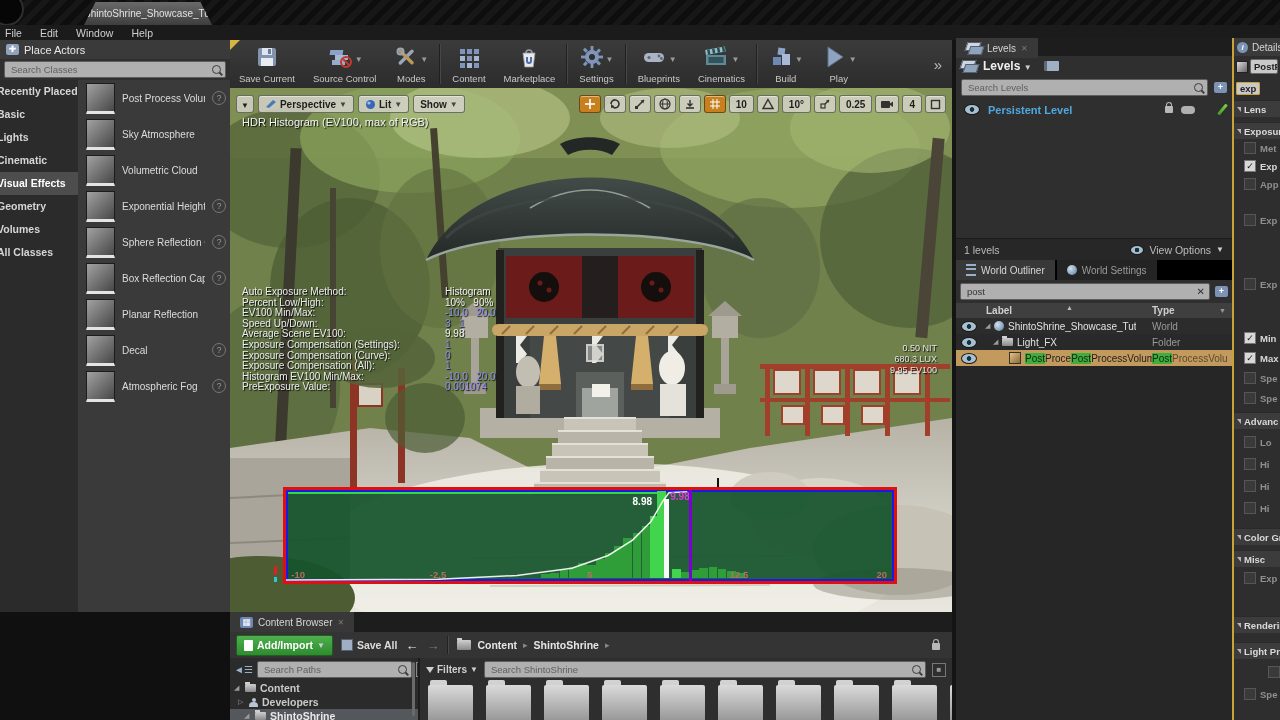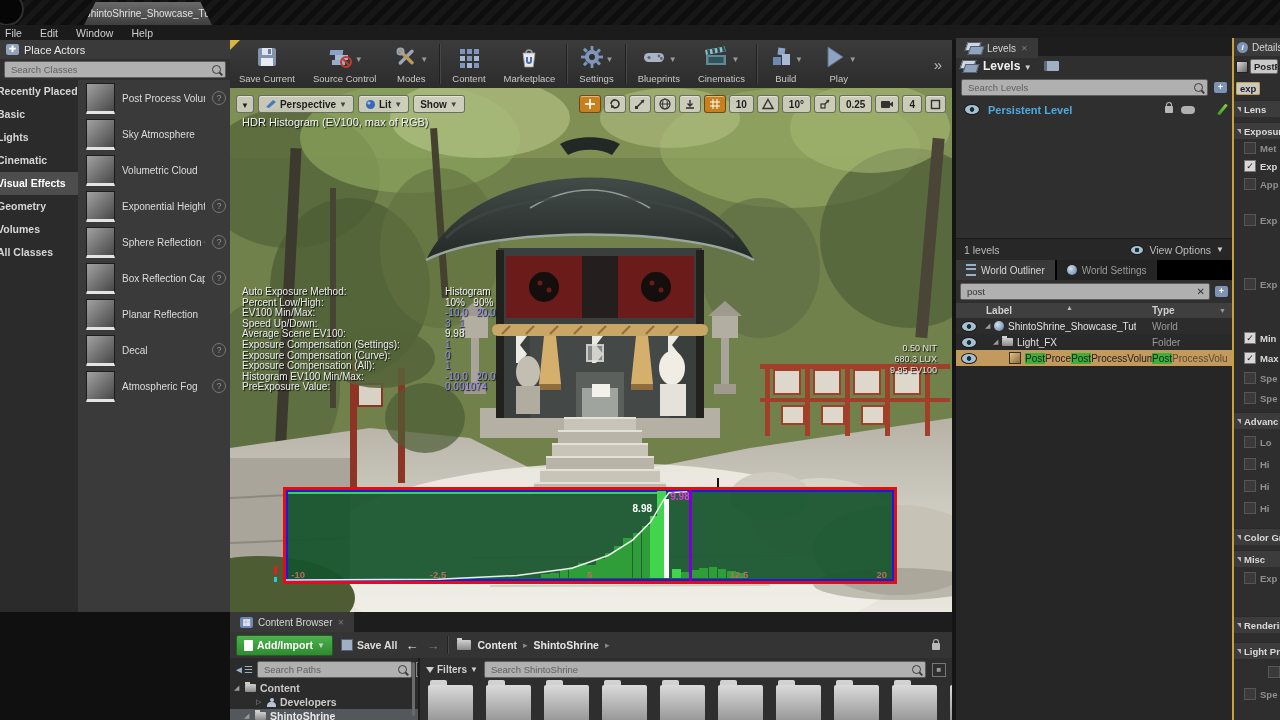--- a/index.html
+++ b/index.html
@@ -79,21 +79,21 @@
   
   #hist{left:53px;top:399px;width:614px;height:97px;background:rgba(22,84,44,.93);
     border:3px solid #e01010;box-sizing:border-box;}
   #hist-blue{position:absolute;inset:0;border:2px solid #1a1ae6;}
   #hist-topline{position:absolute;left:2px;top:2px;height:2px;width:61%;background:#38d44c;}
   .hist-bar{position:absolute;bottom:3px;width:1.45%;background:#2f9e38;}
   .hist-bar.bright{background:#43d44e;}
   #hist-curve{position:absolute;inset:0;}
   #hist-white-bar{position:absolute;left:62.2%;top:9px;bottom:3px;width:5px;background:#fafafa;}
   #hist-purple{position:absolute;left:66.3%;top:0;bottom:0;width:3px;background:#7a00d4;}
-  #hist-label-white{position:absolute;left:57%;top:13px;font-size:10px;font-weight:bold;color:#fff;}
+  #hist-label-white{position:absolute;left:57%;top:6px;font-size:10px;font-weight:bold;color:#fff;}
   #hist-label-magenta{position:absolute;left:63.2%;top:1px;font-size:10px;font-weight:bold;color:#e23ae2;}
   .hist-xlab{position:absolute;bottom:1px;transform:translateX(-50%);font-size:9.5px;font-weight:bold;color:#b5705f;}
   #hist-tick{left:487px;top:390px;width:2px;height:9px;background:#101010;}
   #hist-mark-red{left:44px;top:478px;width:3px;height:9px;background:#e02020;}
   #hist-mark-cyan{left:44px;top:489px;width:3px;height:5px;background:#28c8d8;}
 
   
   #content-browser{left:230px;top:612px;width:722px;height:108px;background:#2b2b2b;overflow:hidden;}
   #cb-tabstrip{left:0;top:0;width:100%;height:20px;background:#1d1d1d;display:flex;}
   .panel-tab{background:#383838;color:#d6d6d6;font-size:10px;display:flex;align-items:center;gap:5px;
@@ -778,21 +778,21 @@
           <span class="mag"></span>
         </span>
         <span style="width:11px;height:13px;border:1px solid #888;color:#aaa;font-size:8px;line-height:13px;text-align:center;">☰</span>
       </div>
       <div id="cb-tree">
           <div class="tree-row" style="padding-left: 4px;">
             <span class="tw">◢</span>
             <span class="mini-folder"></span>
             <span>Content</span>
           </div>
-          <div class="tree-row" style="padding-left: 26px;">
+          <div class="tree-row" style="padding-left: 8px;">
             <span class="tw">▷</span>
             <span class="person"></span>
             <span>Developers</span>
           </div>
           <div class="tree-row sel" style="padding-left: 14px;">
             <span class="tw">◢</span>
             <span class="mini-folder"></span>
             <span>ShintoShrine</span>
           </div>
         </div>

